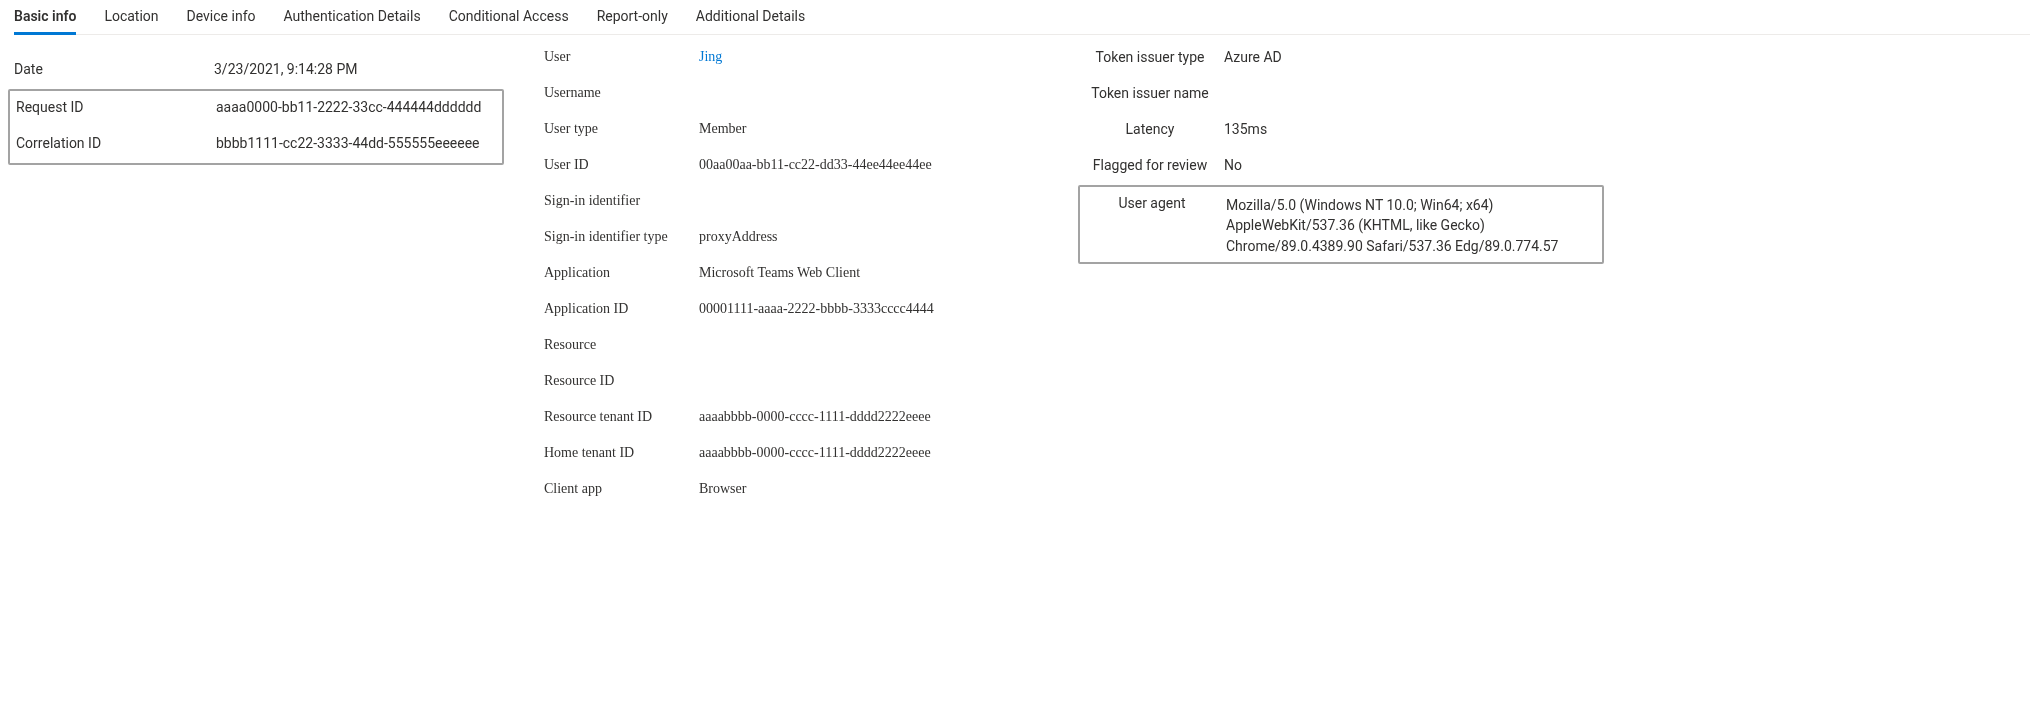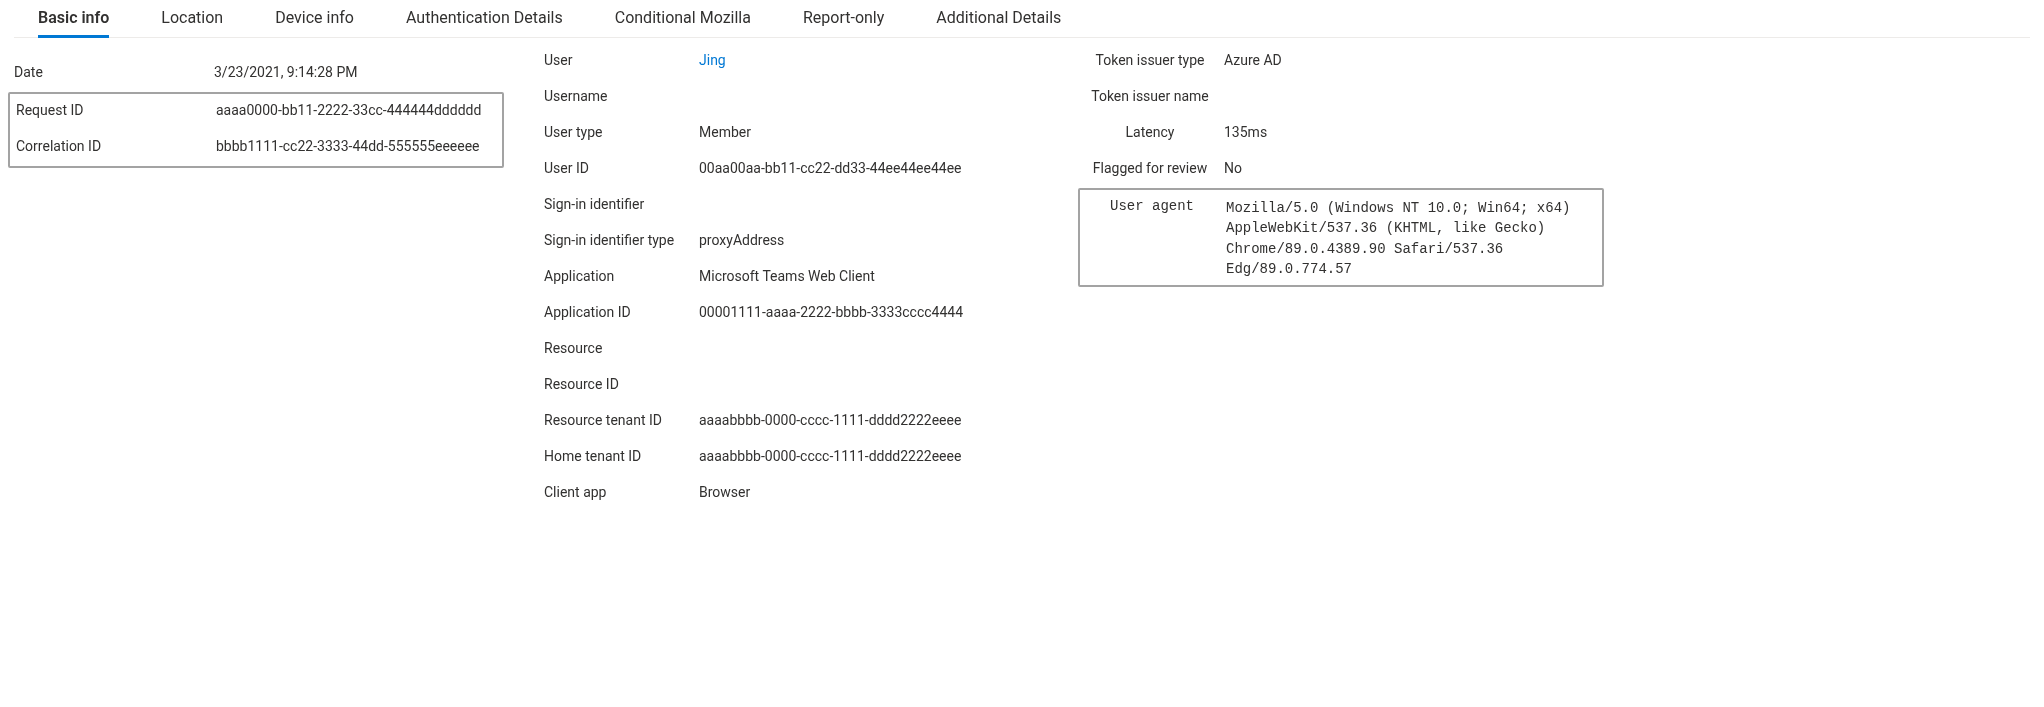--- a/index.html
+++ b/index.html
@@ -15,42 +15,41 @@
       display: flex;
       gap: 28px;
       border-bottom: 1px solid #edebe9;
       padding: 0;
       margin-bottom: 6px;
     }
     .tab {
       padding: 8px 0 10px 0;
       cursor: pointer;
       color: #323130;
-      font-size: 16px;
+      font-size: 14px;
       position: relative;
-      margin-left: 24px;
     }
     .tab.active {
       font-weight: 600;
       color: #323130;
     }
     .tab.active::after {
       content: "";
       position: absolute;
       left: 0; right: 0; bottom: -1px;
       height: 3px;
       background: #0078d4;
     }
     .cols {
       display: flex;
       align-items: flex-start;
       gap: 40px;
     }
     .col1 { flex: 0 0 490px; margin-top: 12px; }
-    .col2 { flex: 0 0 500px; }
+    .col2 { flex: 0 0 500px; font-family: Liberation Serif, serif; }
     .col3 { flex: 1 1 auto; max-width: 520px; }
     .row {
       display: flex;
       align-items: flex-start;
       min-height: 36px;
       padding-top: 8px;
     }
     .label {
       flex: 0 0 200px;
       color: #323130;
@@ -77,34 +76,33 @@
       width: calc(100% + 6px);
     }
     .hl-ua {
       display: flex;
       align-items: flex-start;
       min-height: 36px;
       padding-top: 8px;
       padding-bottom: 6px;
       margin-left: -6px;
       padding-left: 6px;
-      font-family: Liberation Mono, monospace;
     }
     .hl-ua .label { flex: 0 0 140px; padding-right: 8px; }
     .hl-ua .value { line-height: 1.45; padding-right: 6px; flex: 1 1 auto;}
   </style>
 </head>
 <body>
 
 <div class="tabs">
   <div class="tab active">Basic info</div>
   <div class="tab">Location</div>
   <div class="tab">Device info</div>
   <div class="tab">Authentication Details</div>
-  <div class="tab">Conditional Mozilla</div>
+  <div class="tab">Conditional Access</div>
   <div class="tab">Report-only</div>
   <div class="tab">Additional Details</div>
 </div>
 
 <div class="cols">
 
   <div class="col1">
     <div class="row">
       <div class="label">Date</div>
       <div class="value">3/23/2021, 9:14:28 PM</div>

